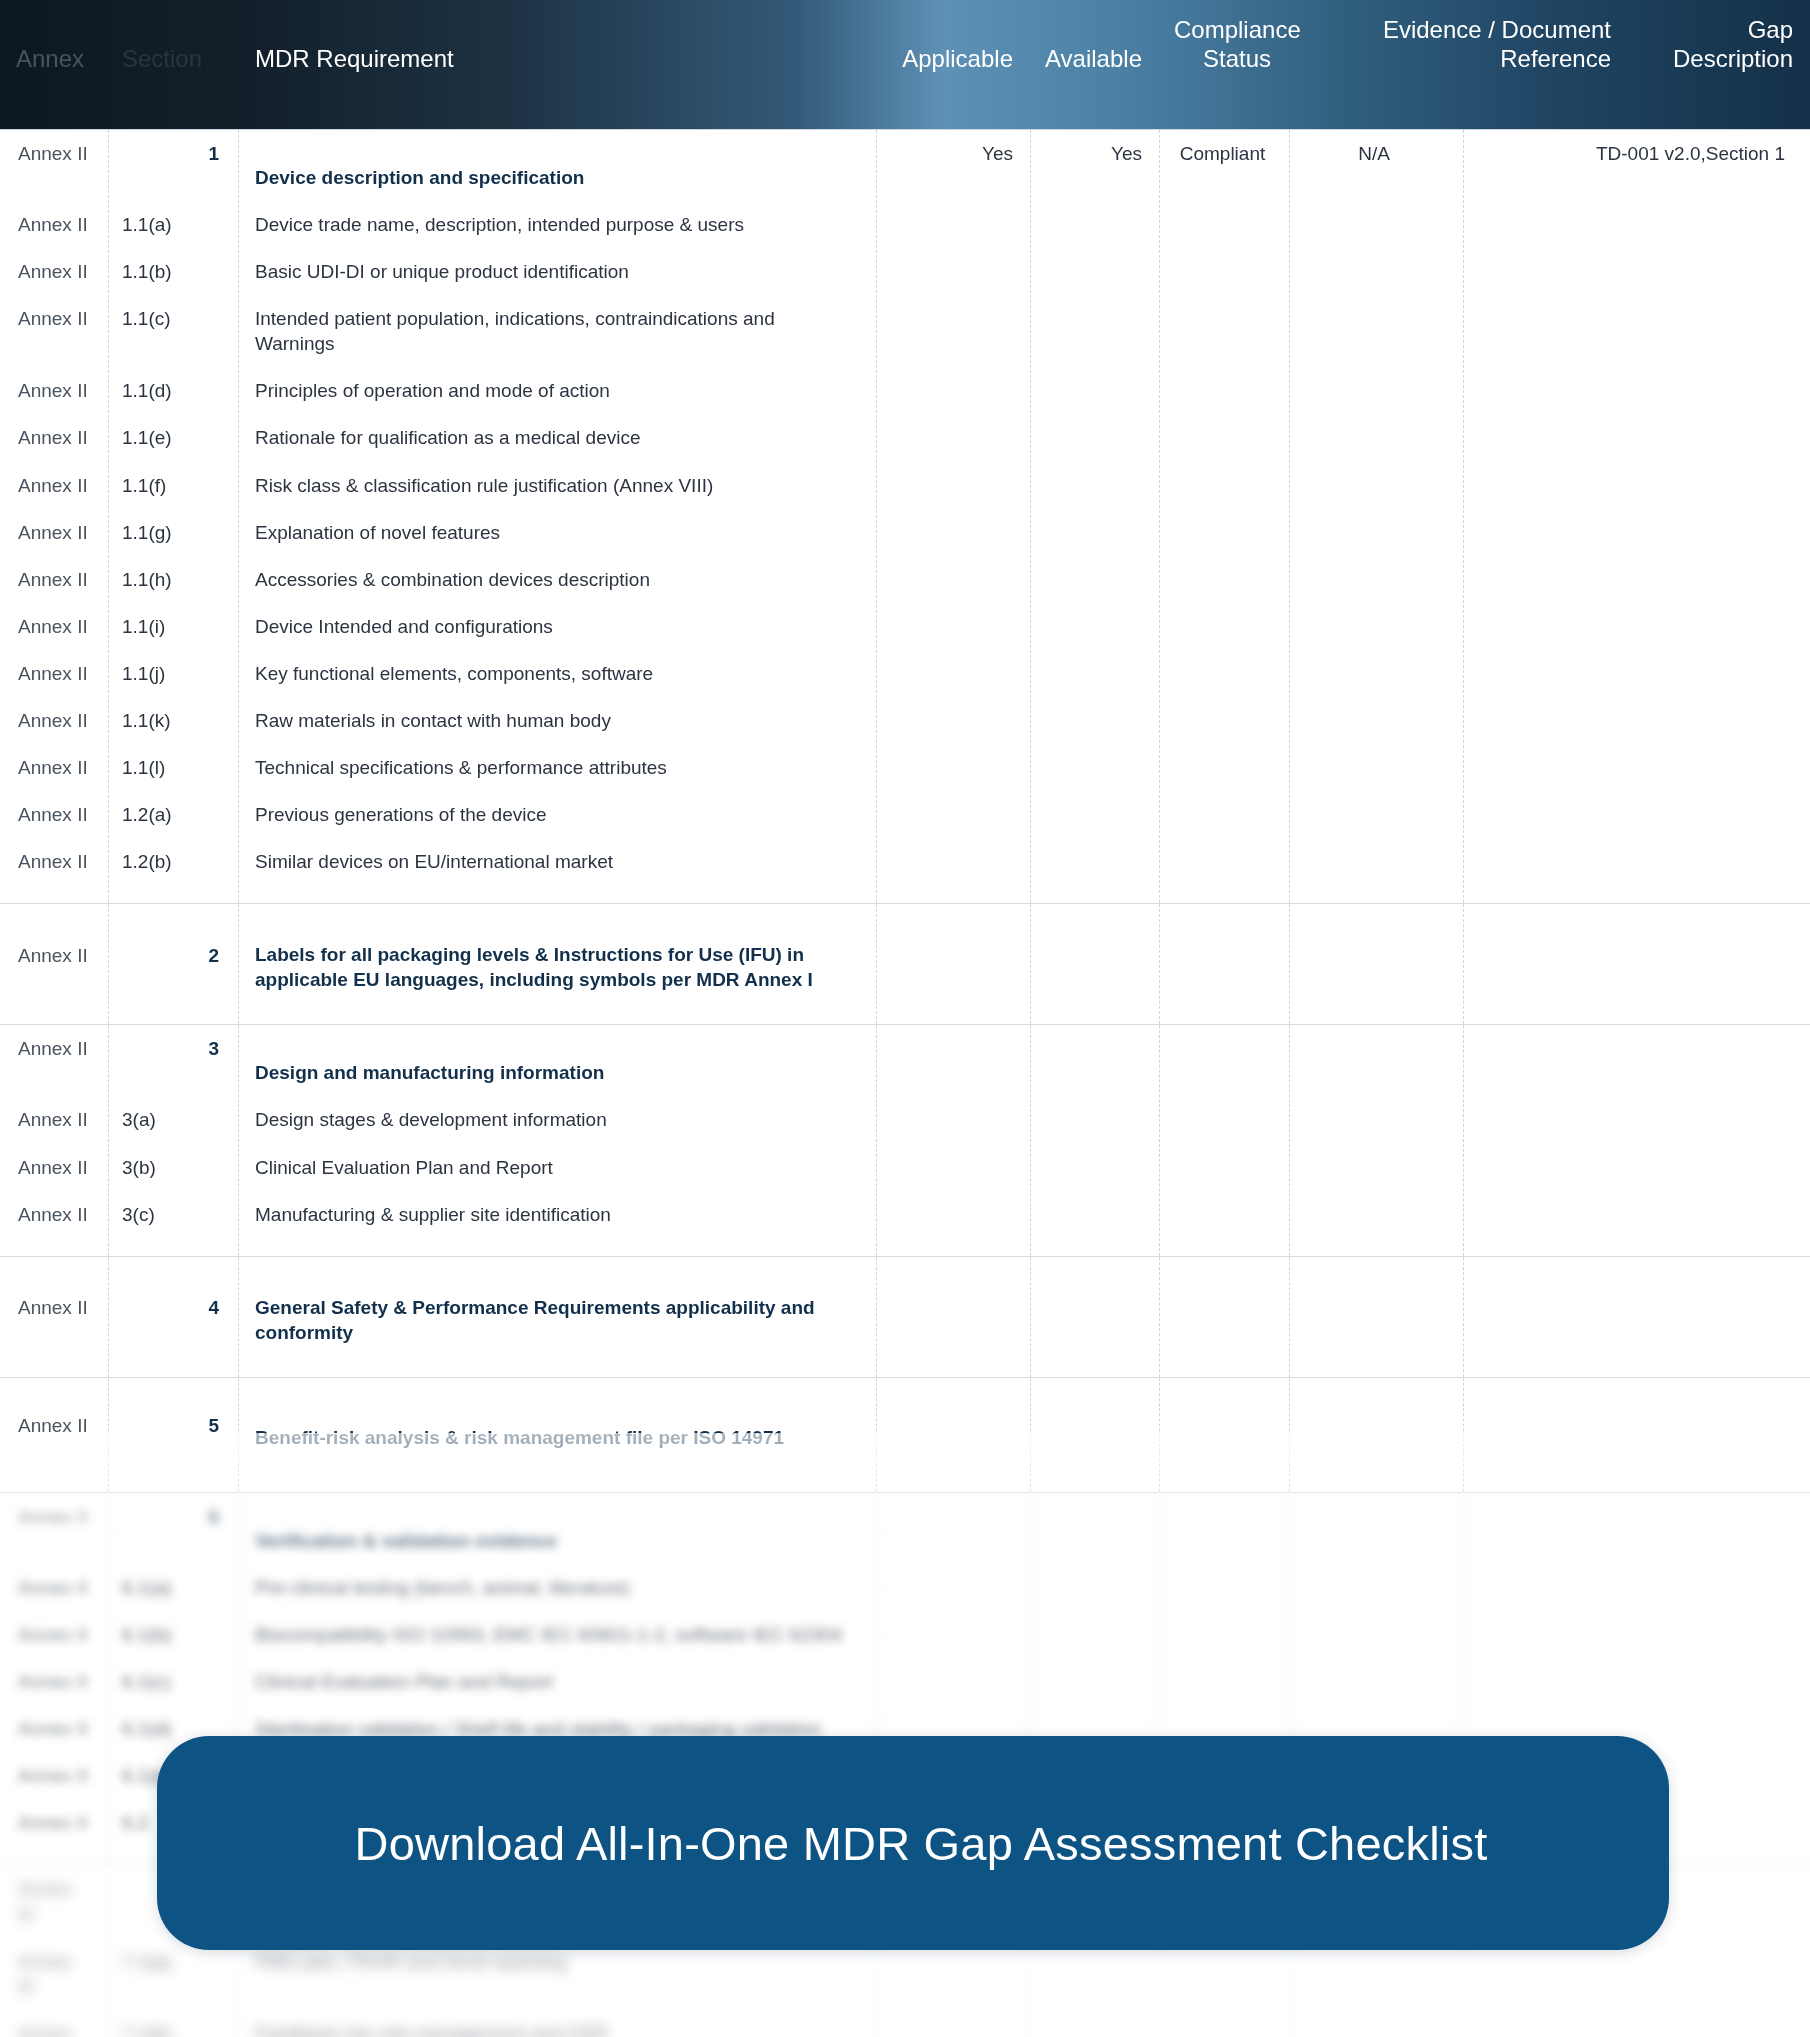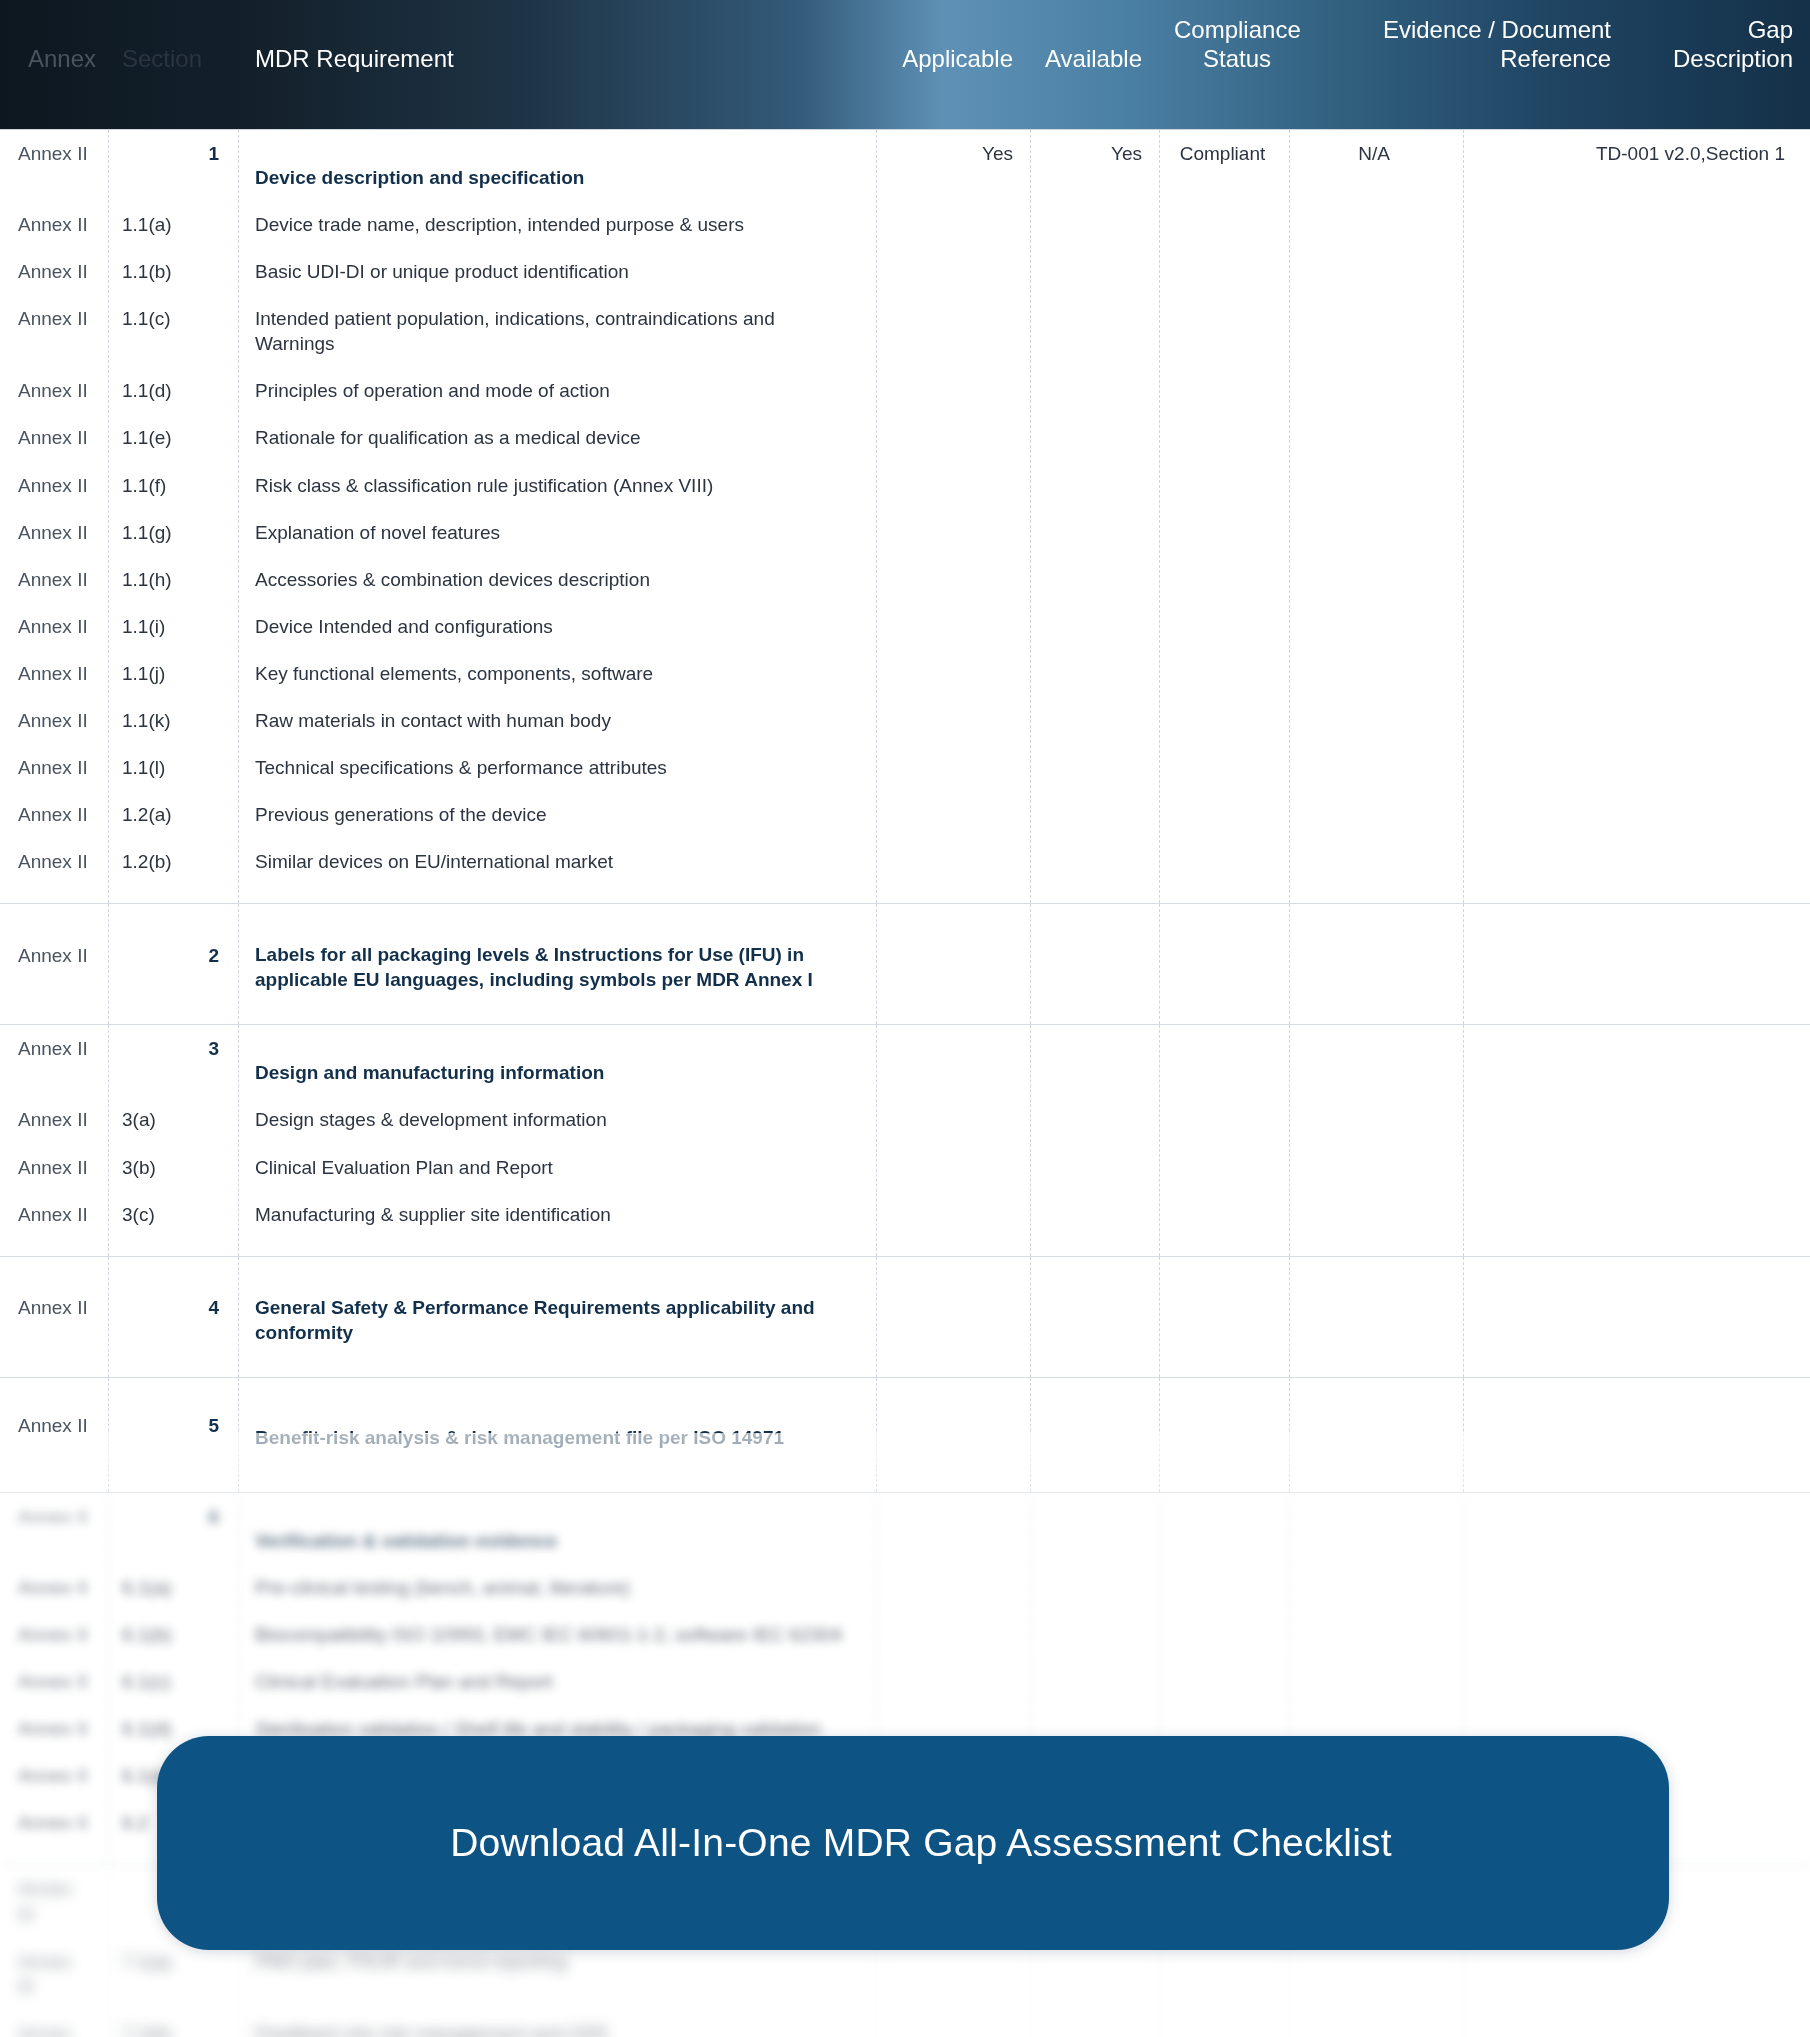--- a/index.html
+++ b/index.html
@@ -35,21 +35,21 @@
     position: relative;
   }
   .th {
     font-size: 24px;
     font-weight: 400;
     line-height: 1.18;
     padding: 0 16px 56px 16px;
     color: #ffffff;
     white-space: pre-line;
   }
-  .th.c-annex   { width: 108px; padding-left: 28px; }
+  .th.c-annex   { width: 108px; padding-left: 16px; }
   .th.c-section { width: 129px; padding-left: 14px; }
   .th.c-req     { width: 638px; padding-left: 18px; }
   .th.c-app     { width: 154px; text-align: right; }
   .th.c-avail   { width: 129px; text-align: center; }
   .th.c-status  { width: 129px; text-align: right; }
   .th.c-gap     { width: 174px; text-align: right; }
   .th.c-evid    { width: 348px; text-align: right; padding-right: 24px; }
 
   
   .group {
@@ -129,21 +129,21 @@
     left: 157px;
     top: 1736px;
     width: 1512px;
     height: 214px;
     background: #0d5384;
     border-radius: 52px;
     display: flex;
     align-items: center;
     justify-content: center;
     color: #ffffff;
-    font-size: 39px;
+    font-size: 47px;
     letter-spacing: 0.2px;
     cursor: pointer;
     box-shadow: 0 2px 14px rgba(10,40,65,.18);
     padding-left: 16px;
   }
 
   
   .fade {
     position: absolute;
     left: 0; right: 0;

